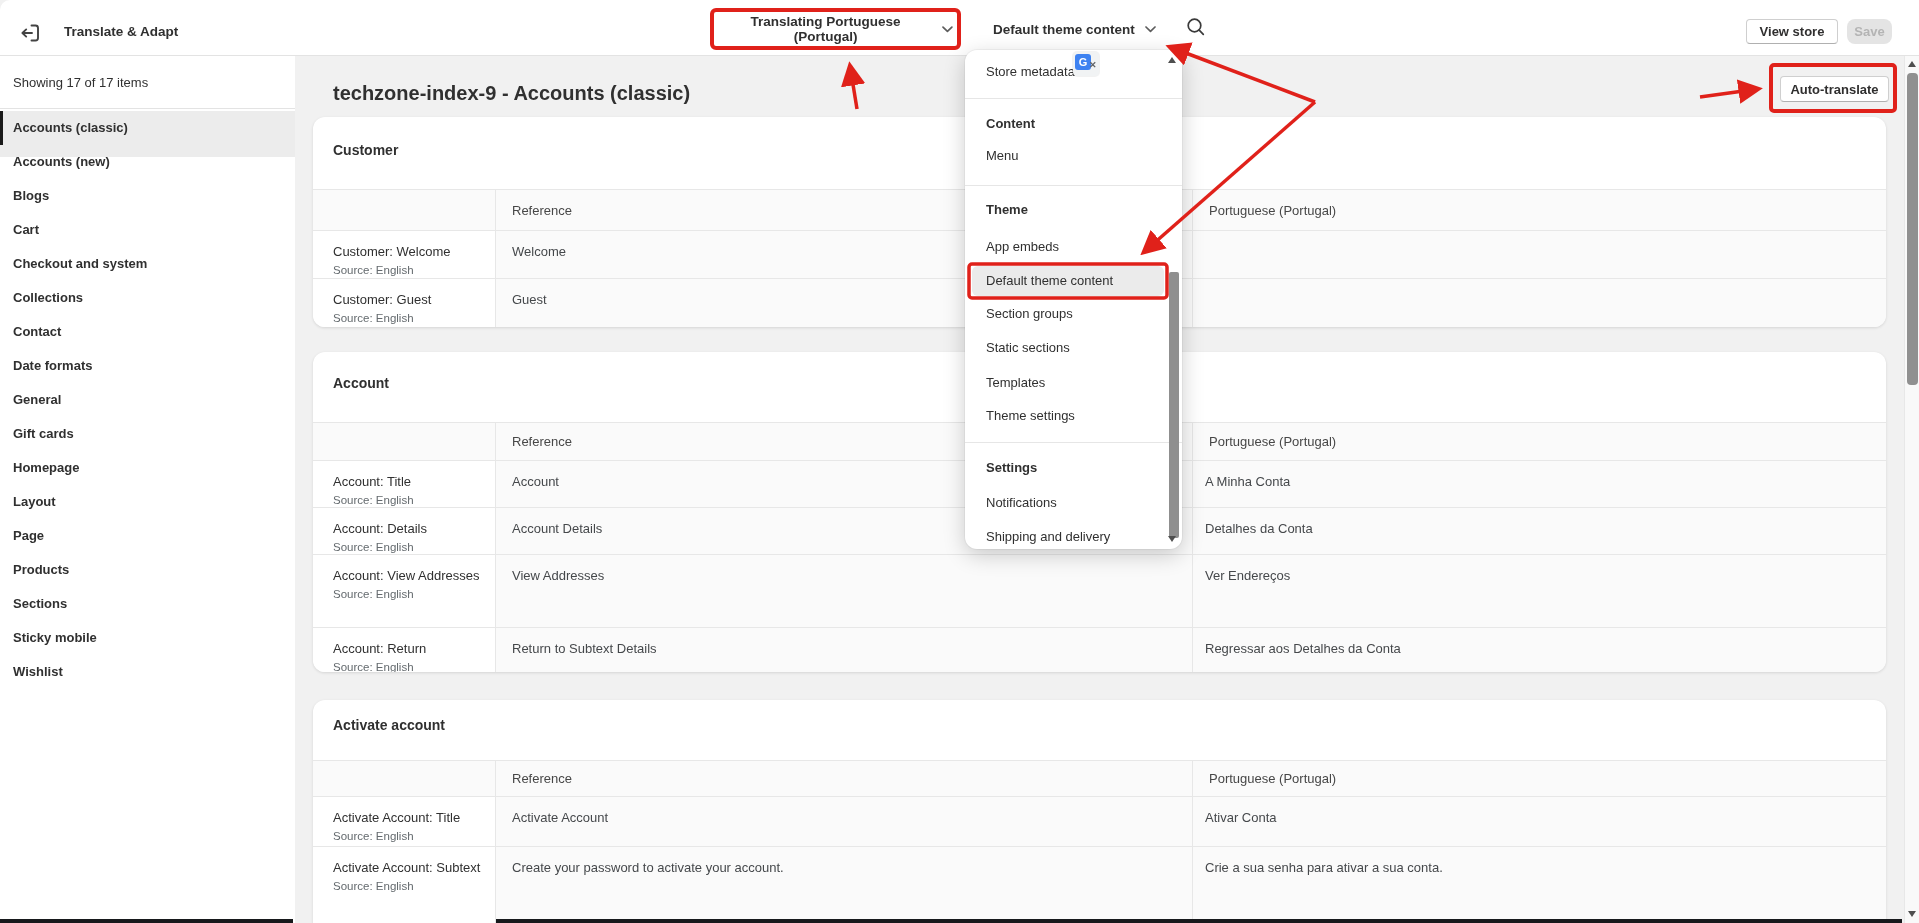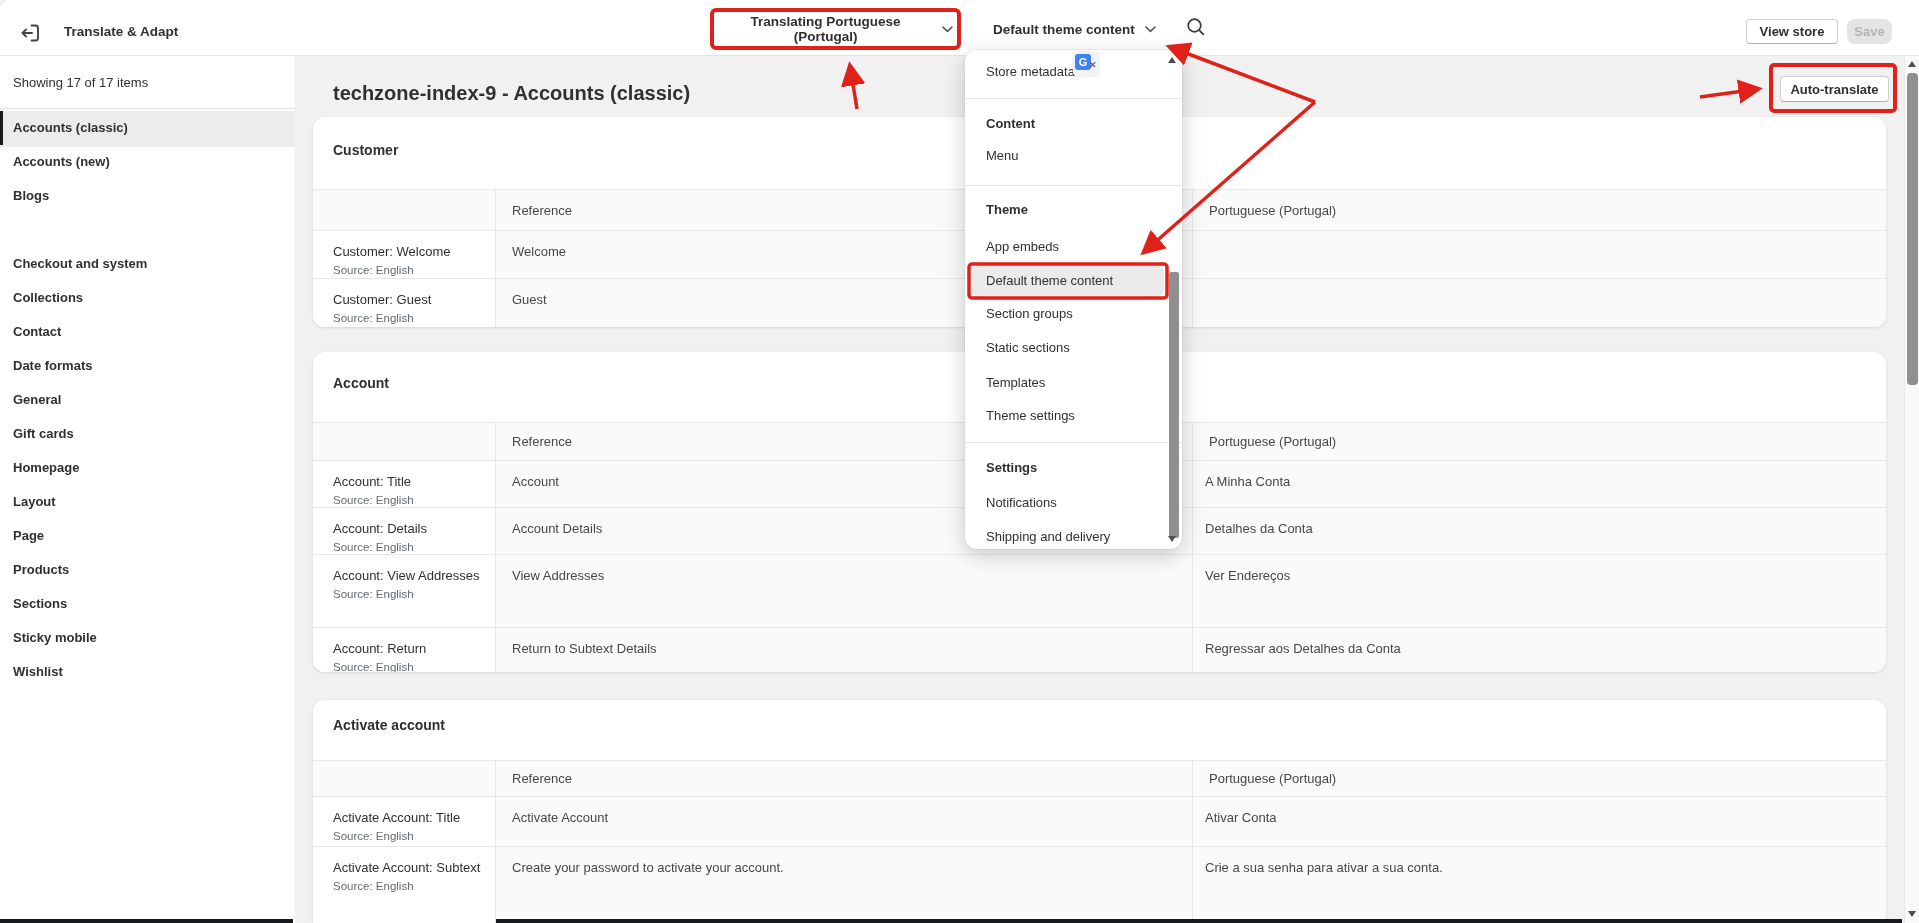--- a/index.html
+++ b/index.html
@@ -23,21 +23,21 @@
        border:1px solid #cfcfcf;border-bottom-color:#b0b0b0;border-radius:4px;
        font-family:inherit;font-size:13px;font-weight:600;color:#302f2f;cursor:pointer;}
   .view-store{position:absolute;left:1746px;top:19px;width:92px;height:25px;}
   .save-btn{position:absolute;left:1847px;top:19px;width:45px;height:25px;border:0;border-radius:8px;
        background:#e4e4e4;color:#b4b4b4;font-family:inherit;font-size:13px;font-weight:600;}
 
   
   .sidebar{position:absolute;left:0;top:56px;width:295px;height:867px;background:#fff;}
   .sidebar-summary{position:absolute;left:0;top:0;width:100%;height:53px;border-bottom:1px solid #e3e3e3;
         display:flex;align-items:center;padding-left:13px;font-size:13px;color:#303030;}
-  .side-item{position:absolute;left:0;width:295px;height:36px;line-height:34px;padding-left:13px;
+  .side-item{position:absolute;left:0;width:295px;height:46px;line-height:34px;padding-left:13px;
         font-size:13px;font-weight:600;color:#303030;cursor:pointer;white-space:nowrap;}
   .side-item.sel{background:#ececec;}
   .side-item.sel::before{content:"";position:absolute;left:0;top:0;width:3px;height:34px;background:#1a1a1a;}
 
   
   .page-title{position:absolute;left:333px;top:60px;font-size:20px;font-weight:700;line-height:26px;color:#303030;margin-top:20px;}
   .auto-translate{position:absolute;left:1780px;top:76px;width:109px;height:26px;z-index:10;}
 
   .card{position:absolute;left:313px;width:1573px;background:#fff;border-radius:12px;
         box-shadow:0 1px 3px rgba(26,26,26,.13);overflow:hidden;}
@@ -127,20 +127,21 @@
 
     <button class="btn view-store">View store</button>
     <button class="save-btn">Save</button>
   </div>
 
   <div class="sidebar">
     <div class="sidebar-summary">Showing 17 of 17 items</div>
     <div class="side-item sel" style="top:55px">Accounts (classic)</div>
     <div class="side-item" style="top:89px">Accounts (new)</div>
     <div class="side-item" style="top:123px">Blogs</div>
+    <div class="side-item" style="top:157px">Cart</div>
     <div class="side-item" style="top:191px">Checkout and system</div>
     <div class="side-item" style="top:259px">Contact</div>
     <div class="side-item" style="top:225px">Collections</div>
     <div class="side-item" style="top:293px">Date formats</div>
     <div class="side-item" style="top:327px">General</div>
     <div class="side-item" style="top:361px">Gift cards</div>
     <div class="side-item" style="top:395px">Homepage</div>
     <div class="side-item" style="top:429px">Layout</div>
     <div class="side-item" style="top:463px">Page</div>
     <div class="side-item" style="top:497px">Products</div>

